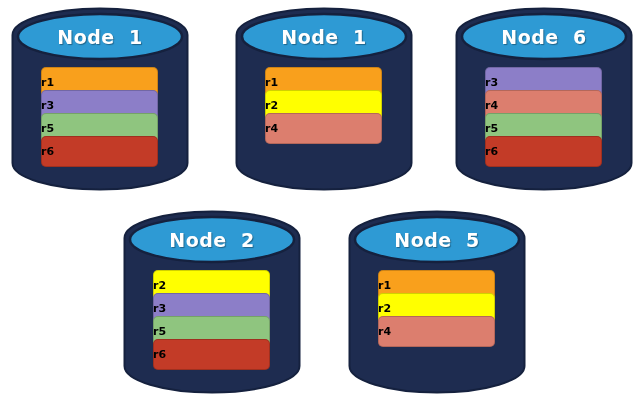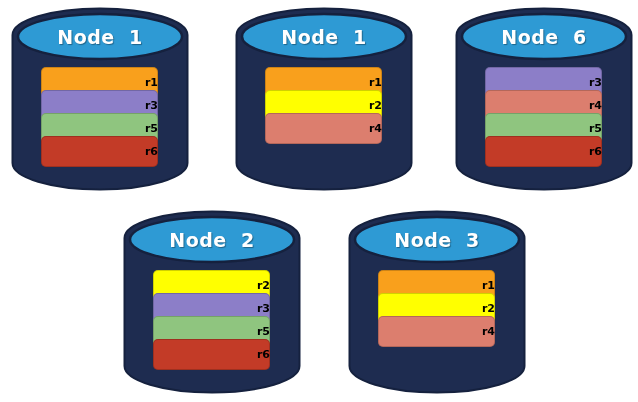--- a/index.html
+++ b/index.html
@@ -45,21 +45,21 @@
   }
   .replica-bar {
     position: absolute;
     left: 30px;
     width: 117px;
     height: 31px;
     border-radius: 5px;
     box-shadow: inset 0 0 0 1px rgba(0,0,0,0.18);
     display: flex;
     align-items: center;
-    justify-content: flex-end;
+    justify-content: flex-start;
   }
   .replica-label {
     font-size: 11px;
     font-weight: bold;
     color: #000000;
     line-height: 1;
   }
 </style>
 </head>
 <body>
@@ -141,21 +141,21 @@
       <div class="replica-bar" style="top: 129px; background: rgb(195, 59, 39);">
         <span class="replica-label">r6</span>
       </div>
     </div>
 
     <div class="node" style="left: 348px; top: 210px;">
       <svg viewBox="0 0 178 184" aria-hidden="true">
         <path class="cyl-body" d="M1.5,28 A87.5,26.5 0 0 1 176.5,28 L176.5,156 A87.5,26.5 0 0 1 1.5,156 Z" stroke-width="2" fill="#1E2C50" stroke="#15213E"></path>
         <ellipse class="cyl-top" cx="89" cy="29.5" rx="82" ry="22.5" stroke-width="2.5" fill="#2E9AD4" stroke="#15213E"></ellipse>
       </svg>
-      <div class="node-title">Node  3</div>
+      <div class="node-title">Node  5</div>
     <div class="replica-bar" style="top: 60px; background: rgb(249, 160, 28);">
         <span class="replica-label">r1</span>
       </div>
       <div class="replica-bar" style="top: 83px; background: rgb(255, 255, 0);">
         <span class="replica-label">r2</span>
       </div>
       <div class="replica-bar" style="top: 106px; background: rgb(220, 126, 110);">
         <span class="replica-label">r4</span>
       </div>
     </div>

